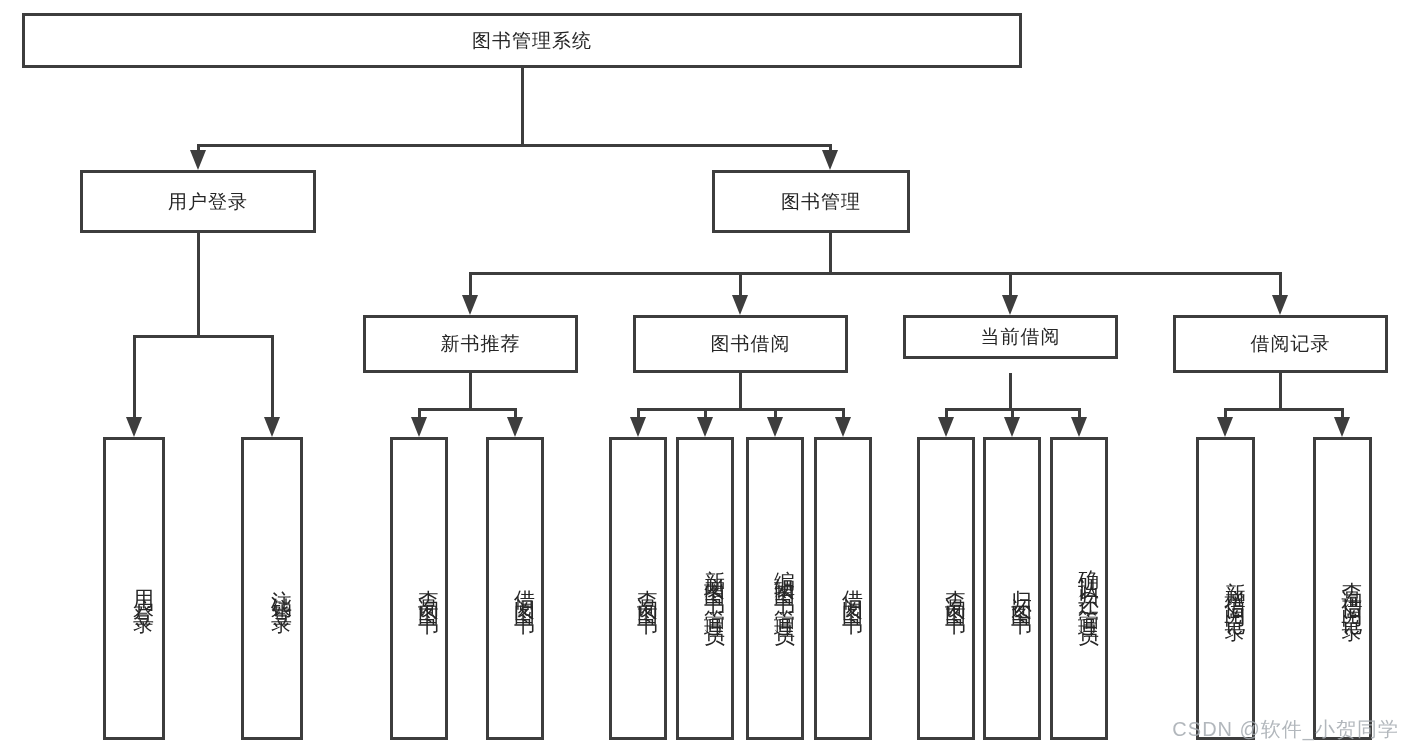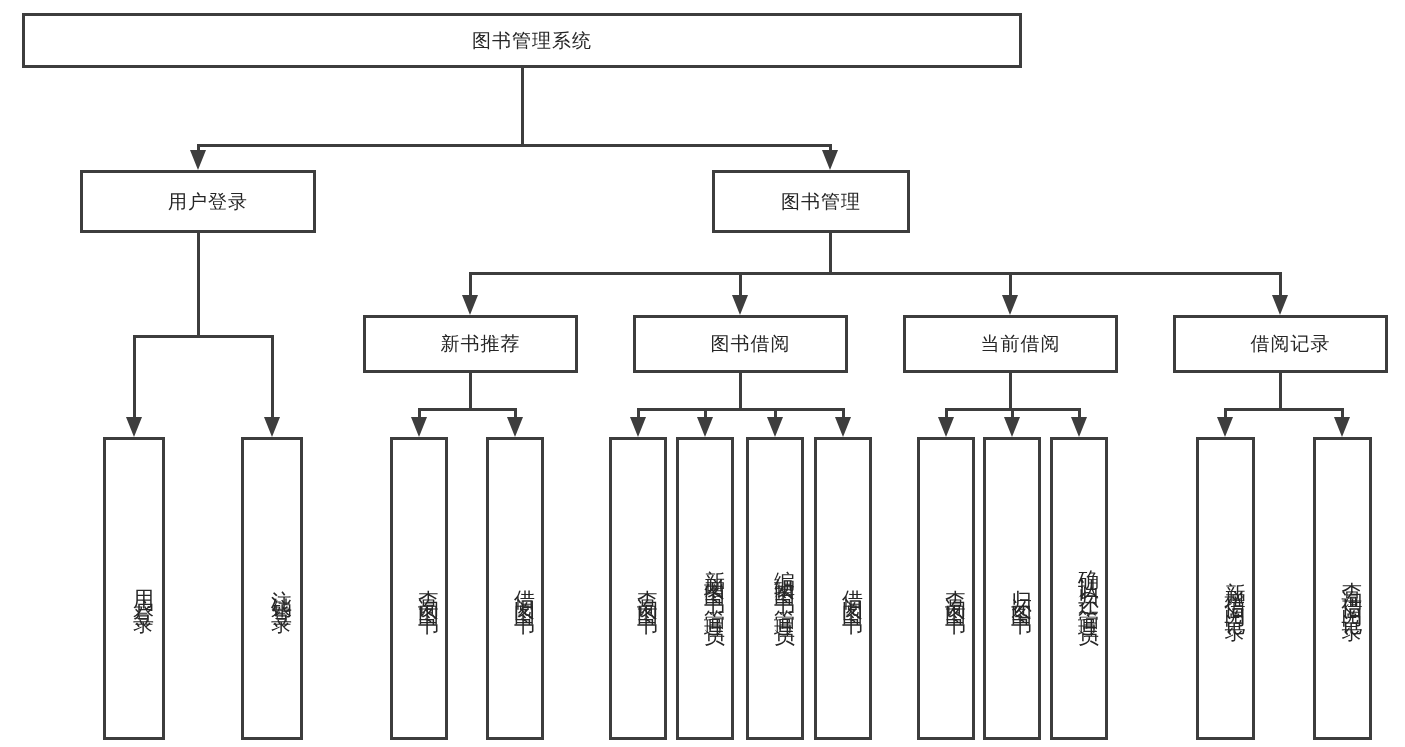--- a/index.html
+++ b/index.html
@@ -125,21 +125,21 @@
     </div>
     <div class="node h" style="left: 712px; top: 170px; width: 198px; height: 63px;">
       <span>图书管理</span>
     </div>
     <div class="node h" style="left: 633px; top: 315px; width: 215px; height: 58px;">
       <span>图书借阅</span>
     </div>
     <div class="node h" style="left: 363px; top: 315px; width: 215px; height: 58px;">
       <span>新书推荐</span>
     </div>
-    <div class="node h" style="left: 903px; top: 315px; width: 215px; height: 58px;">
+    <div class="node h" style="left: 903px; top: 315px; width: 215px; height: 44px;">
       <span>当前借阅</span>
     </div>
     <div class="node h" style="left: 1173px; top: 315px; width: 215px; height: 58px;">
       <span>借阅记录</span>
     </div>
     <div class="node v" style="left: 103px; top: 437px; width: 62px; height: 303px;">
       <span>用户登录</span>
     </div>
     <div class="node v" style="left: 241px; top: 437px; width: 62px; height: 303px;">
       <span>注销登录</span>
@@ -170,13 +170,14 @@
     </div>
     <div class="node v" style="left: 1050px; top: 437px; width: 58px; height: 303px;">
       <span>确认归还（管理员）</span>
     </div>
     <div class="node v" style="left: 1196px; top: 437px; width: 59px; height: 303px;">
       <span>新增借阅记录</span>
     </div>
     <div class="node v" style="left: 1313px; top: 437px; width: 59px; height: 303px;">
       <span>查询借阅记录</span>
     </div>
+    <div class="watermark">CSDN @软件_小贺同学</div>
   </div>
 
 </body></html>

